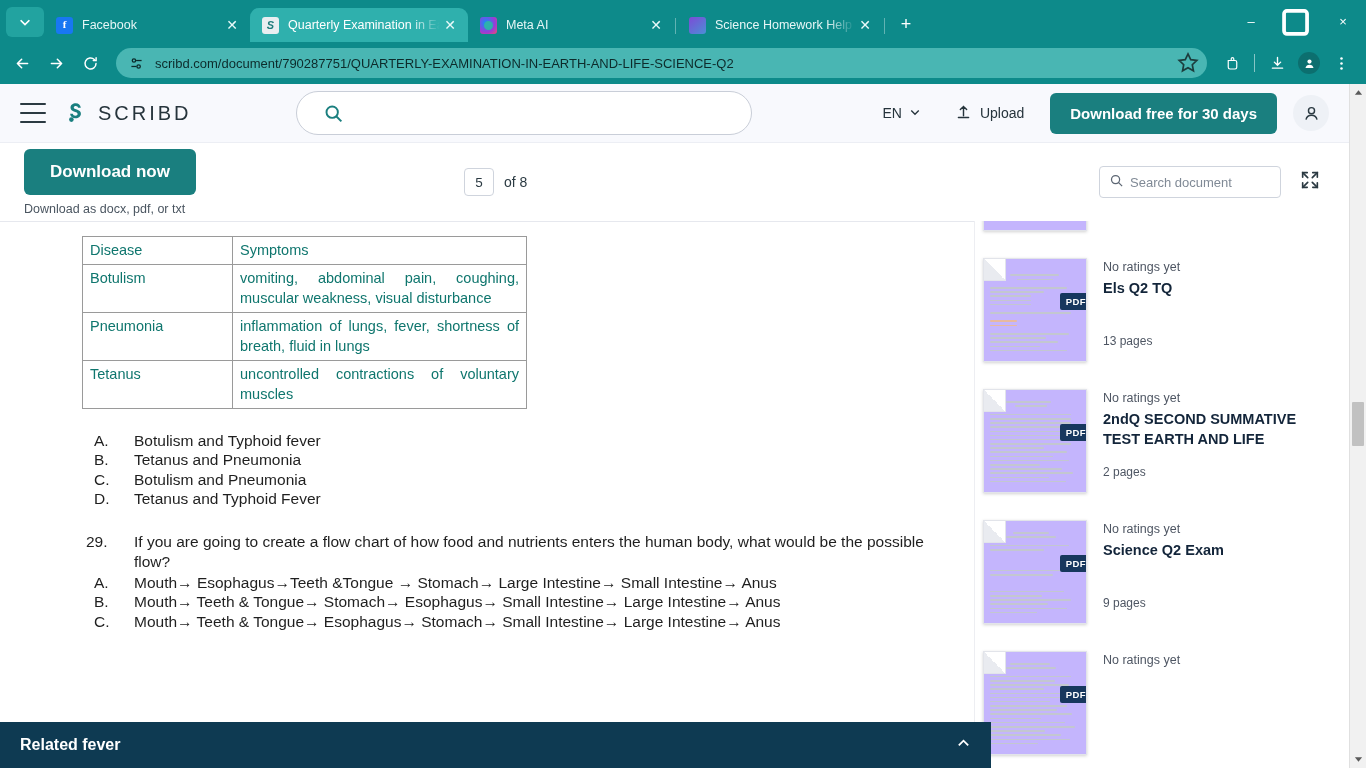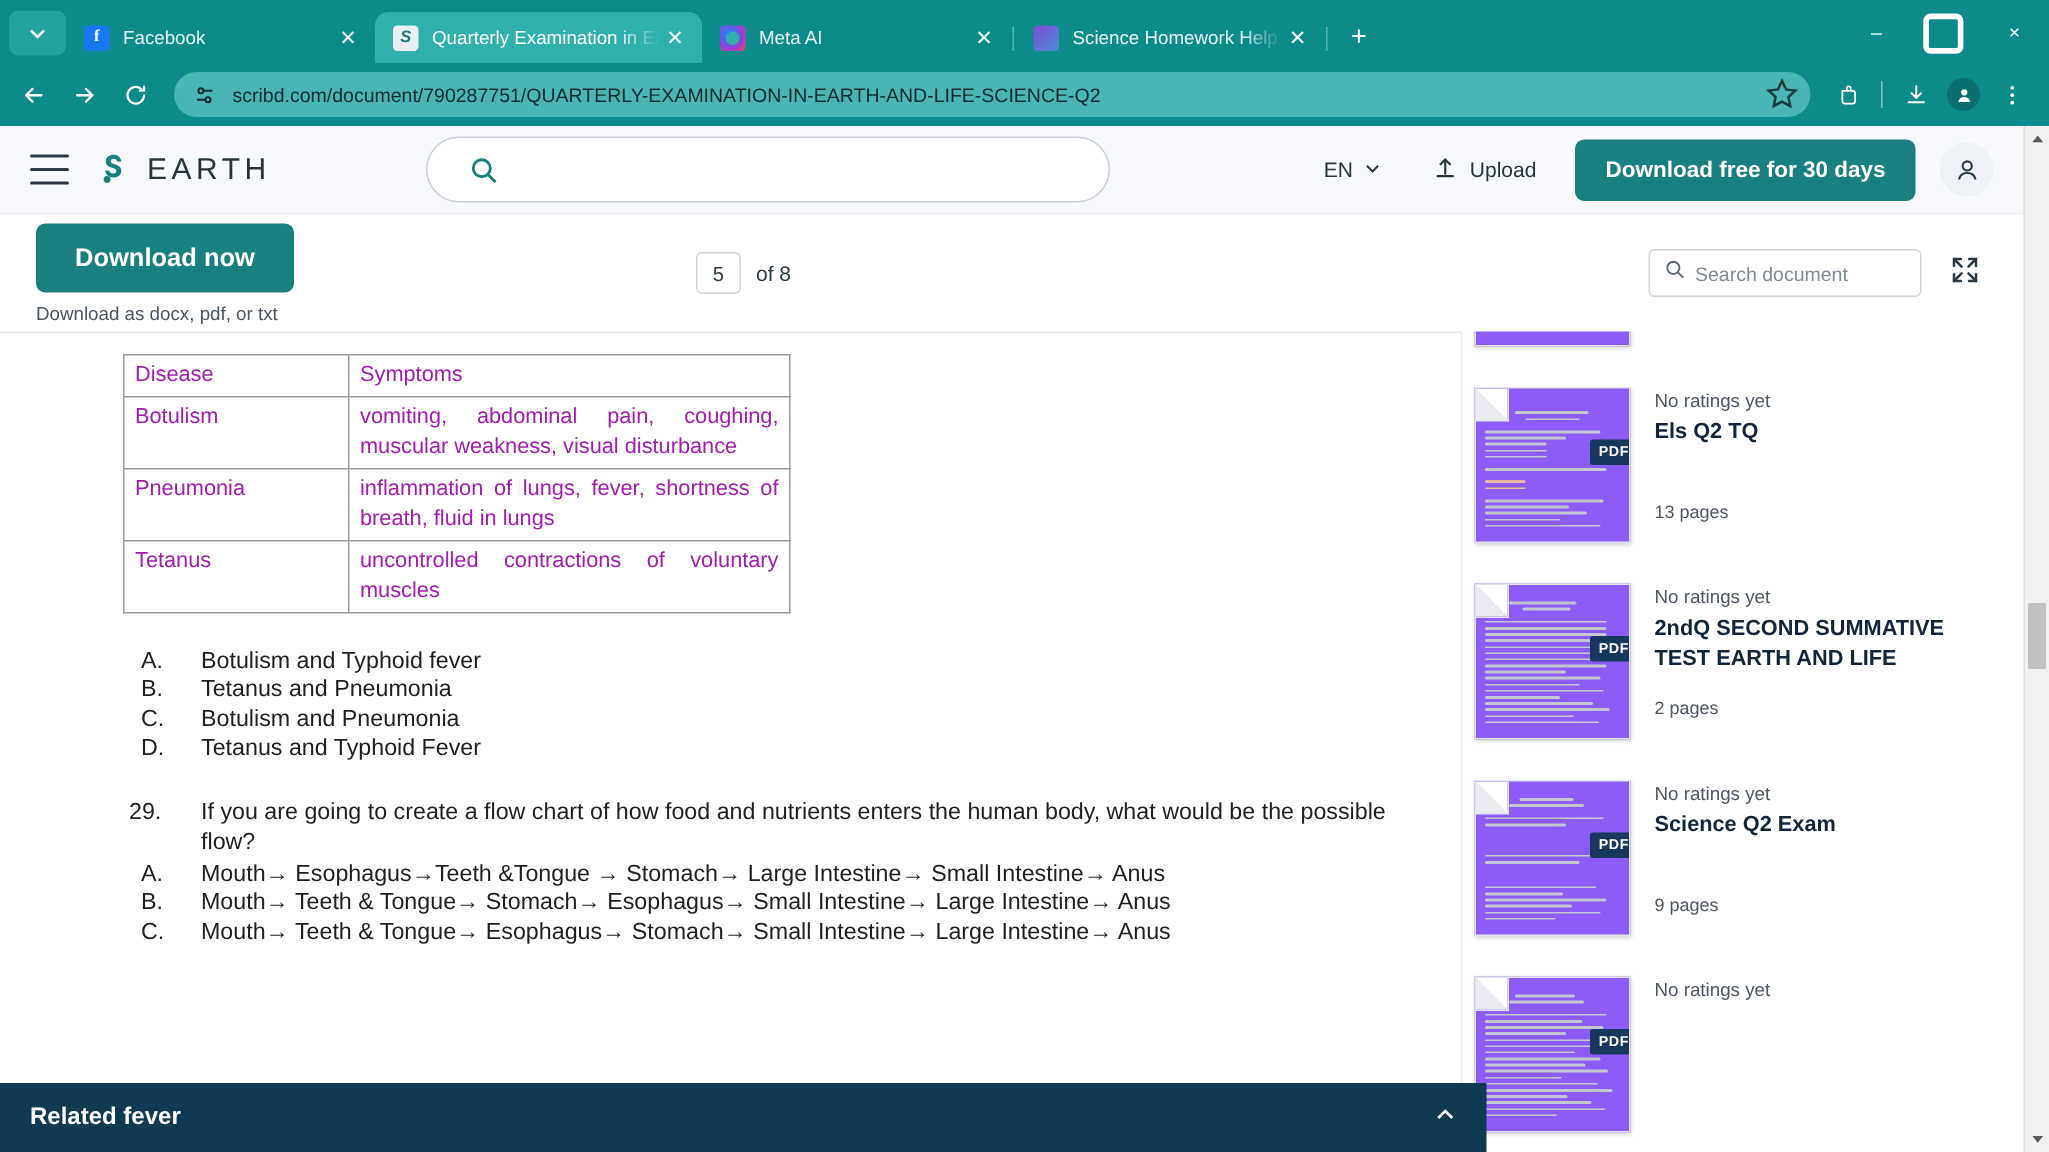--- a/index.html
+++ b/index.html
@@ -244,21 +244,21 @@
     left: 0; top: 137px; right: 375px; bottom: 0;
     background: #ffffff;
     border-top: 1px solid #e6e8ee;
     overflow: hidden;
   }
   .doc-page-inner { padding: 14px 0 0 82px; }
   .sym-table {
     width: 445px;
     border-collapse: collapse;
     font-family: "Liberation Sans", sans-serif;
-    color: #a21caf;
+    color: #0f766e;
   }
   .sym-table td {
     border: 1px solid #9a9a9a;
     padding: 3px 7px;
     font-size: 14.5px;
     line-height: 20.5px;
     vertical-align: top;
     text-align: justify;
   }
   .sym-table td.c1 { width: 150px; text-align: left; }
@@ -280,21 +280,21 @@
     width: 375px;
     background: #ffffff;
     border-left: 1px solid #edeef2;
     padding: 0 20px 0 8px;
     overflow: hidden;
   }
   .rail-item { display: flex; gap: 16px; height: 131px; padding-top: 8px; }
   .thumb {
     width: 104px; height: 104px;
     position: relative; flex: 0 0 auto;
-    background: #8b5cf6;
+    background: #c4b5fd;
     border: 1px solid #e2e4ea;
     box-shadow: 0 1px 3px rgba(0,0,0,.18);
     overflow: hidden;
   }
   .thumb .lines { position:absolute; inset: 7px 6px; }
   .thumb .lines i {
     display:block; height:1.6px; background:#c3c7d0; margin-bottom:2.6px; border-radius:1px;
   }
   .thumb .corner {
     position:absolute; top:0; left:0; width:22px;height:22px;
@@ -475,21 +475,21 @@
           <span></span>
           <span></span>
         </div>
       <div class="brand">
         <span class="brand-mark">
           <svg viewBox="0 0 24 24" fill="currentColor">
               <path d="M12.8 2.2c-3 0-5.3 1.8-5.3 4.4 0 2 1.3 3.2 3.3 3.9l2.2.8c1.1.4 1.6.9 1.6 1.7 0 1-.9 1.7-2.2 1.7-1.4 0-2.4-.8-2.6-2H7.1c.2 2.8 2.5 4.6 5.4 4.6 3.1 0 5.4-1.8 5.4-4.5 0-2.1-1.3-3.3-3.5-4l-2.1-.7c-1-.3-1.5-.8-1.5-1.6 0-.9.8-1.6 2-1.6 1.2 0 2.1.7 2.3 1.8h2.7c-.2-2.7-2.3-4.5-5-4.5z"></path>
               <circle cx="8.4" cy="18.6" r="2.3"></circle>
             </svg>
         </span>
-        <span class="brand-text">EARTH</span>
+        <span class="brand-text">SCRIBD</span>
       </div>
 
       <div class="search-wrap">
         <span class="search-go">
           <svg viewBox="0 0 24 24" fill="none" stroke="currentColor" stroke-width="2.2">
               <circle cx="10.5" cy="10.5" r="6.5"></circle>
               <path d="M15.4 15.4L21 21"></path>
             </svg>
         </span>
       </div>

